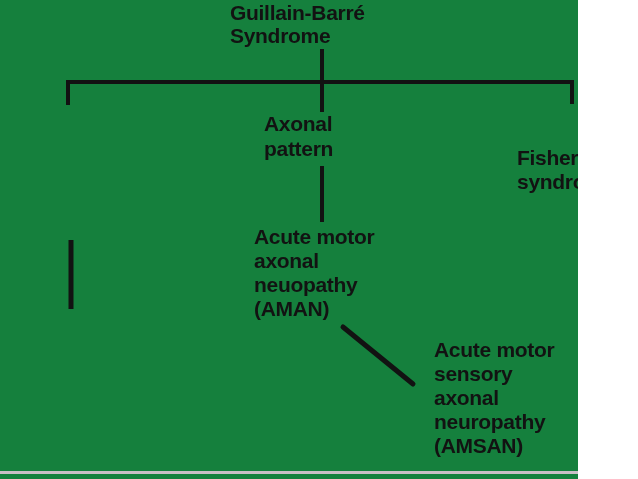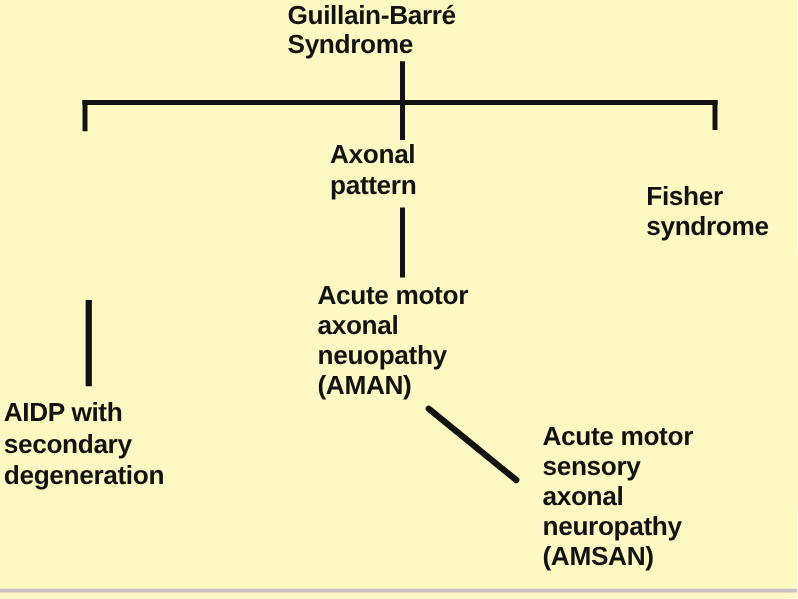--- a/index.html
+++ b/index.html
@@ -2,23 +2,23 @@
 <html><head>
 <meta charset="utf-8">
 <style>
   html, body {
     margin: 0;
     padding: 0;
     background: #ffffff;
   }
   .canvas {
     position: relative;
-    width: 638px;
+    width: 578px;
     height: 479px;
-    background: #fef9c3;
+    background: #15803d;
     overflow: hidden;
     font-family: "Liberation Sans", "DejaVu Sans", sans-serif;
   }
   .connectors {
     position: absolute;
     left: 0;
     top: 0;
     width: 638px;
     height: 479px;
     pointer-events: none;
@@ -99,23 +99,20 @@
   <div class="node node-root">Guillain-Barré
 Syndrome</div>
 
 
   <div class="node node-axonal">Axonal
 pattern</div>
 
   <div class="node node-fisher">Fisher
 syndrome</div>
 
-  <div class="node node-aidp-secondary">AIDP with
-secondary
-degeneration</div>
 
   <div class="node node-aman">Acute motor
 axonal
 neuopathy
 (AMAN)</div>
 
   <div class="node node-amsan">Acute motor
 sensory
 axonal
 neuropathy

